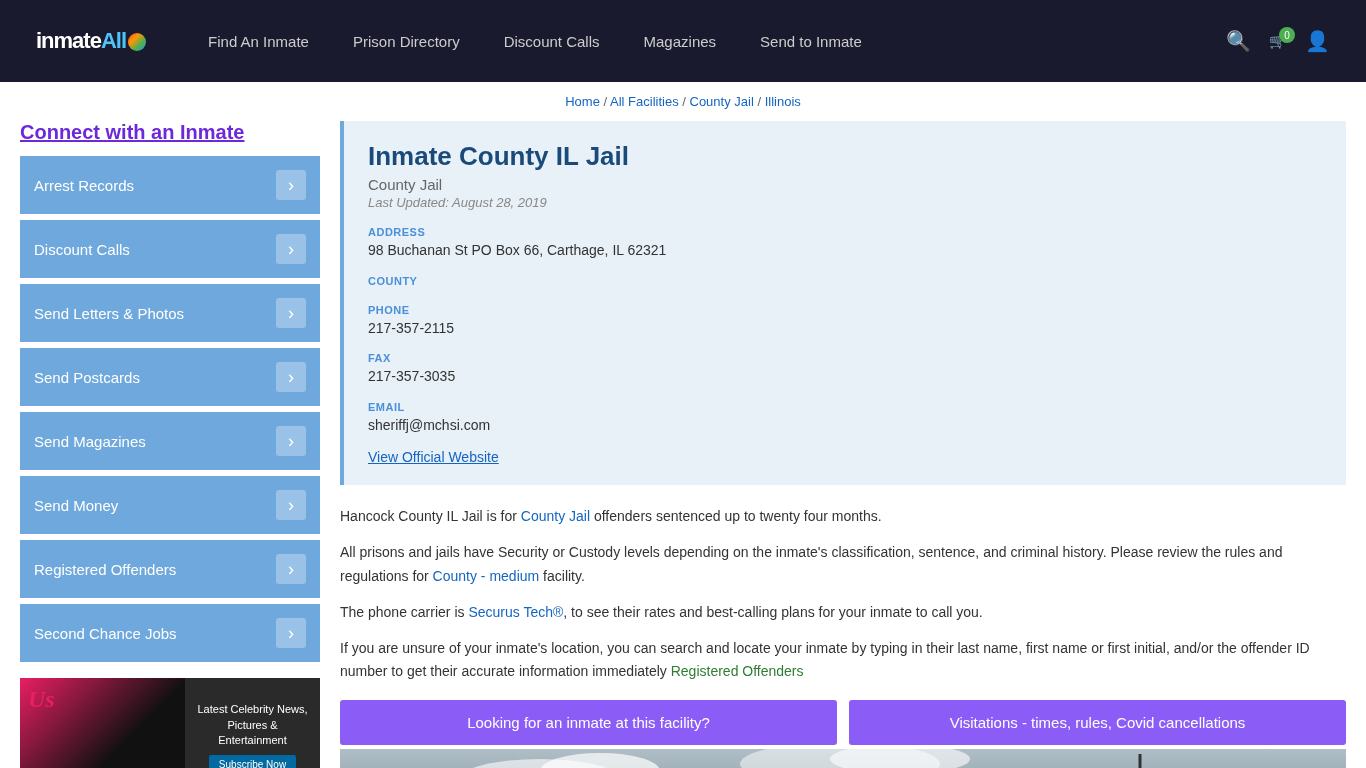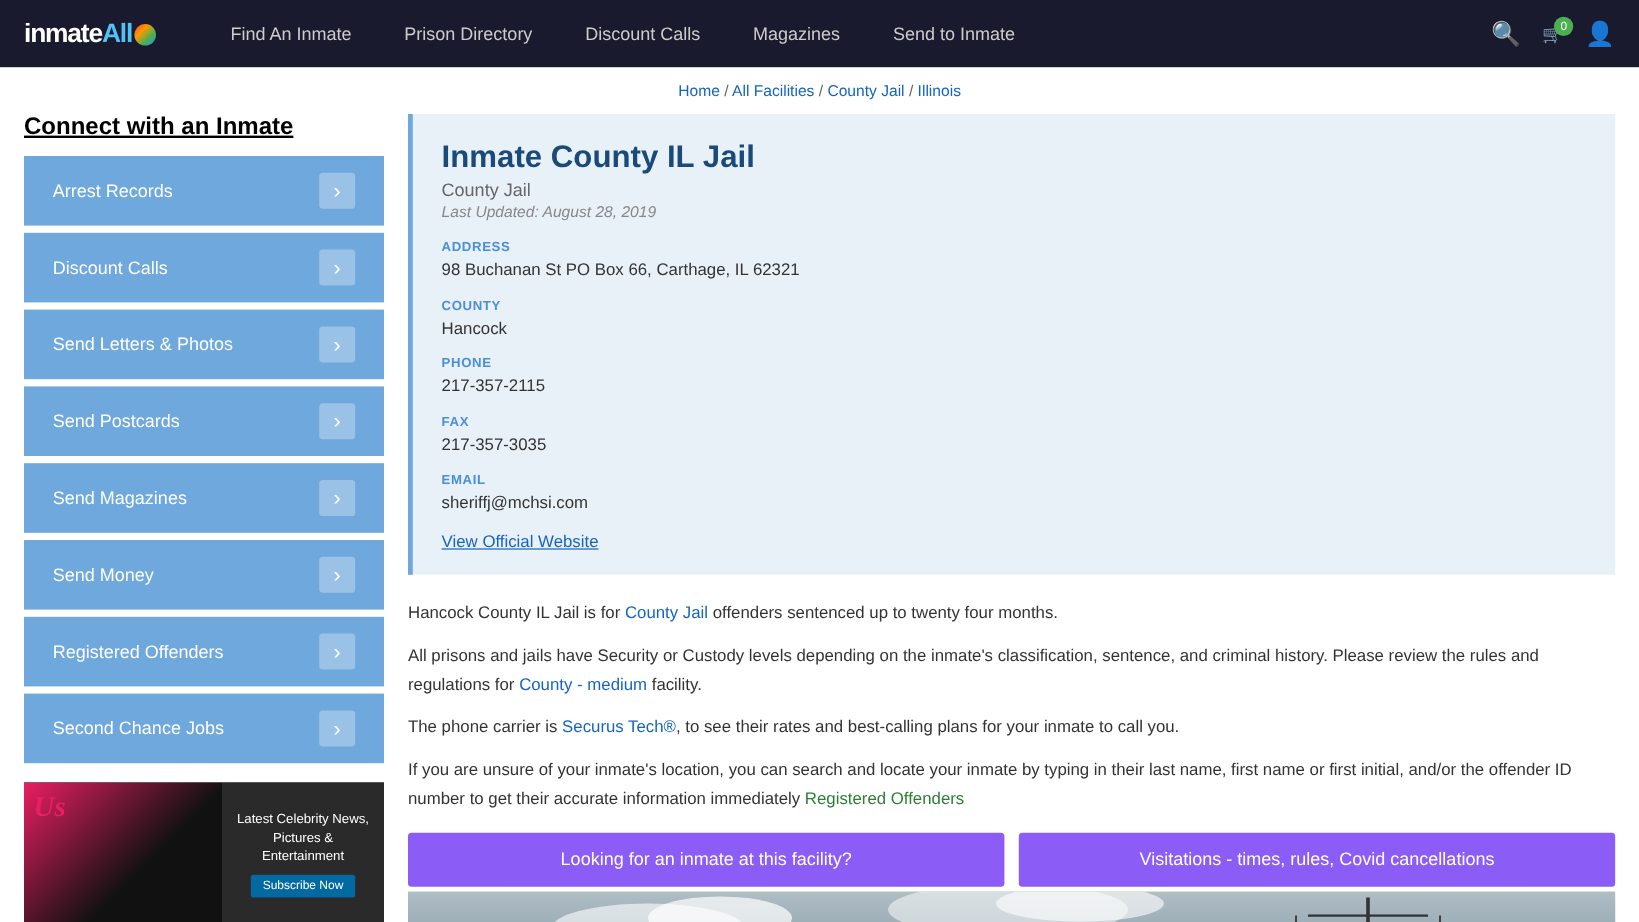--- a/index.html
+++ b/index.html
@@ -3,22 +3,22 @@
   <meta charset="utf-8">
   <style>
     * { box-sizing: border-box; margin: 0; padding: 0; }
     body { font-family: Arial, sans-serif; font-size: 14px; color: #333; background: #fff; }
 
     
     nav {
       background: #1a1a2e;
       display: flex;
       align-items: center;
-      padding: 0 20px;
-      height: 56px;
+      padding: 0 36px;
+      height: 82px;
     }
     .nav-logo {
       margin-right: 40px;
       display: flex;
       align-items: center;
     }
     .logo-text {
       color: #fff;
       font-size: 22px;
       font-weight: bold;
@@ -105,29 +105,29 @@
     
     .sidebar {
       width: 300px;
       flex-shrink: 0;
     }
     .connect-title {
       font-size: 20px;
       font-weight: bold;
       text-decoration: underline;
       margin-bottom: 12px;
-      color: #000000;
+      color: #6d28d9;
     }
     .sidebar-btn {
       display: flex;
       align-items: center;
       justify-content: space-between;
       background: #6fa8dc;
       color: #fff;
-      padding: 14px 24px;
+      padding: 14px 14px;
       margin-bottom: 6px;
       cursor: pointer;
       font-size: 15px;
       border: none;
       width: 100%;
       text-align: left;
     }
     .sidebar-btn .chevron {
       background: rgba(255,255,255,0.3);
       border-radius: 3px;
@@ -392,21 +392,20 @@
       <div class="facility-type">County Jail</div>
       <div class="facility-updated">Last Updated: August 28, 2019</div>
 
       <div class="info-grid">
         <div class="info-item">
           <label>ADDRESS</label>
           <p>98 Buchanan St PO Box 66, Carthage, IL 62321</p>
         </div>
         <div class="info-item">
           <label>COUNTY</label>
-          <p>Hancock</p>
         </div>
         <div class="info-item">
           <label>PHONE</label>
           <p>217-357-2115</p>
         </div>
         <div class="info-item">
           <label>FAX</label>
           <p>217-357-3035</p>
         </div>
         <div class="info-item">

